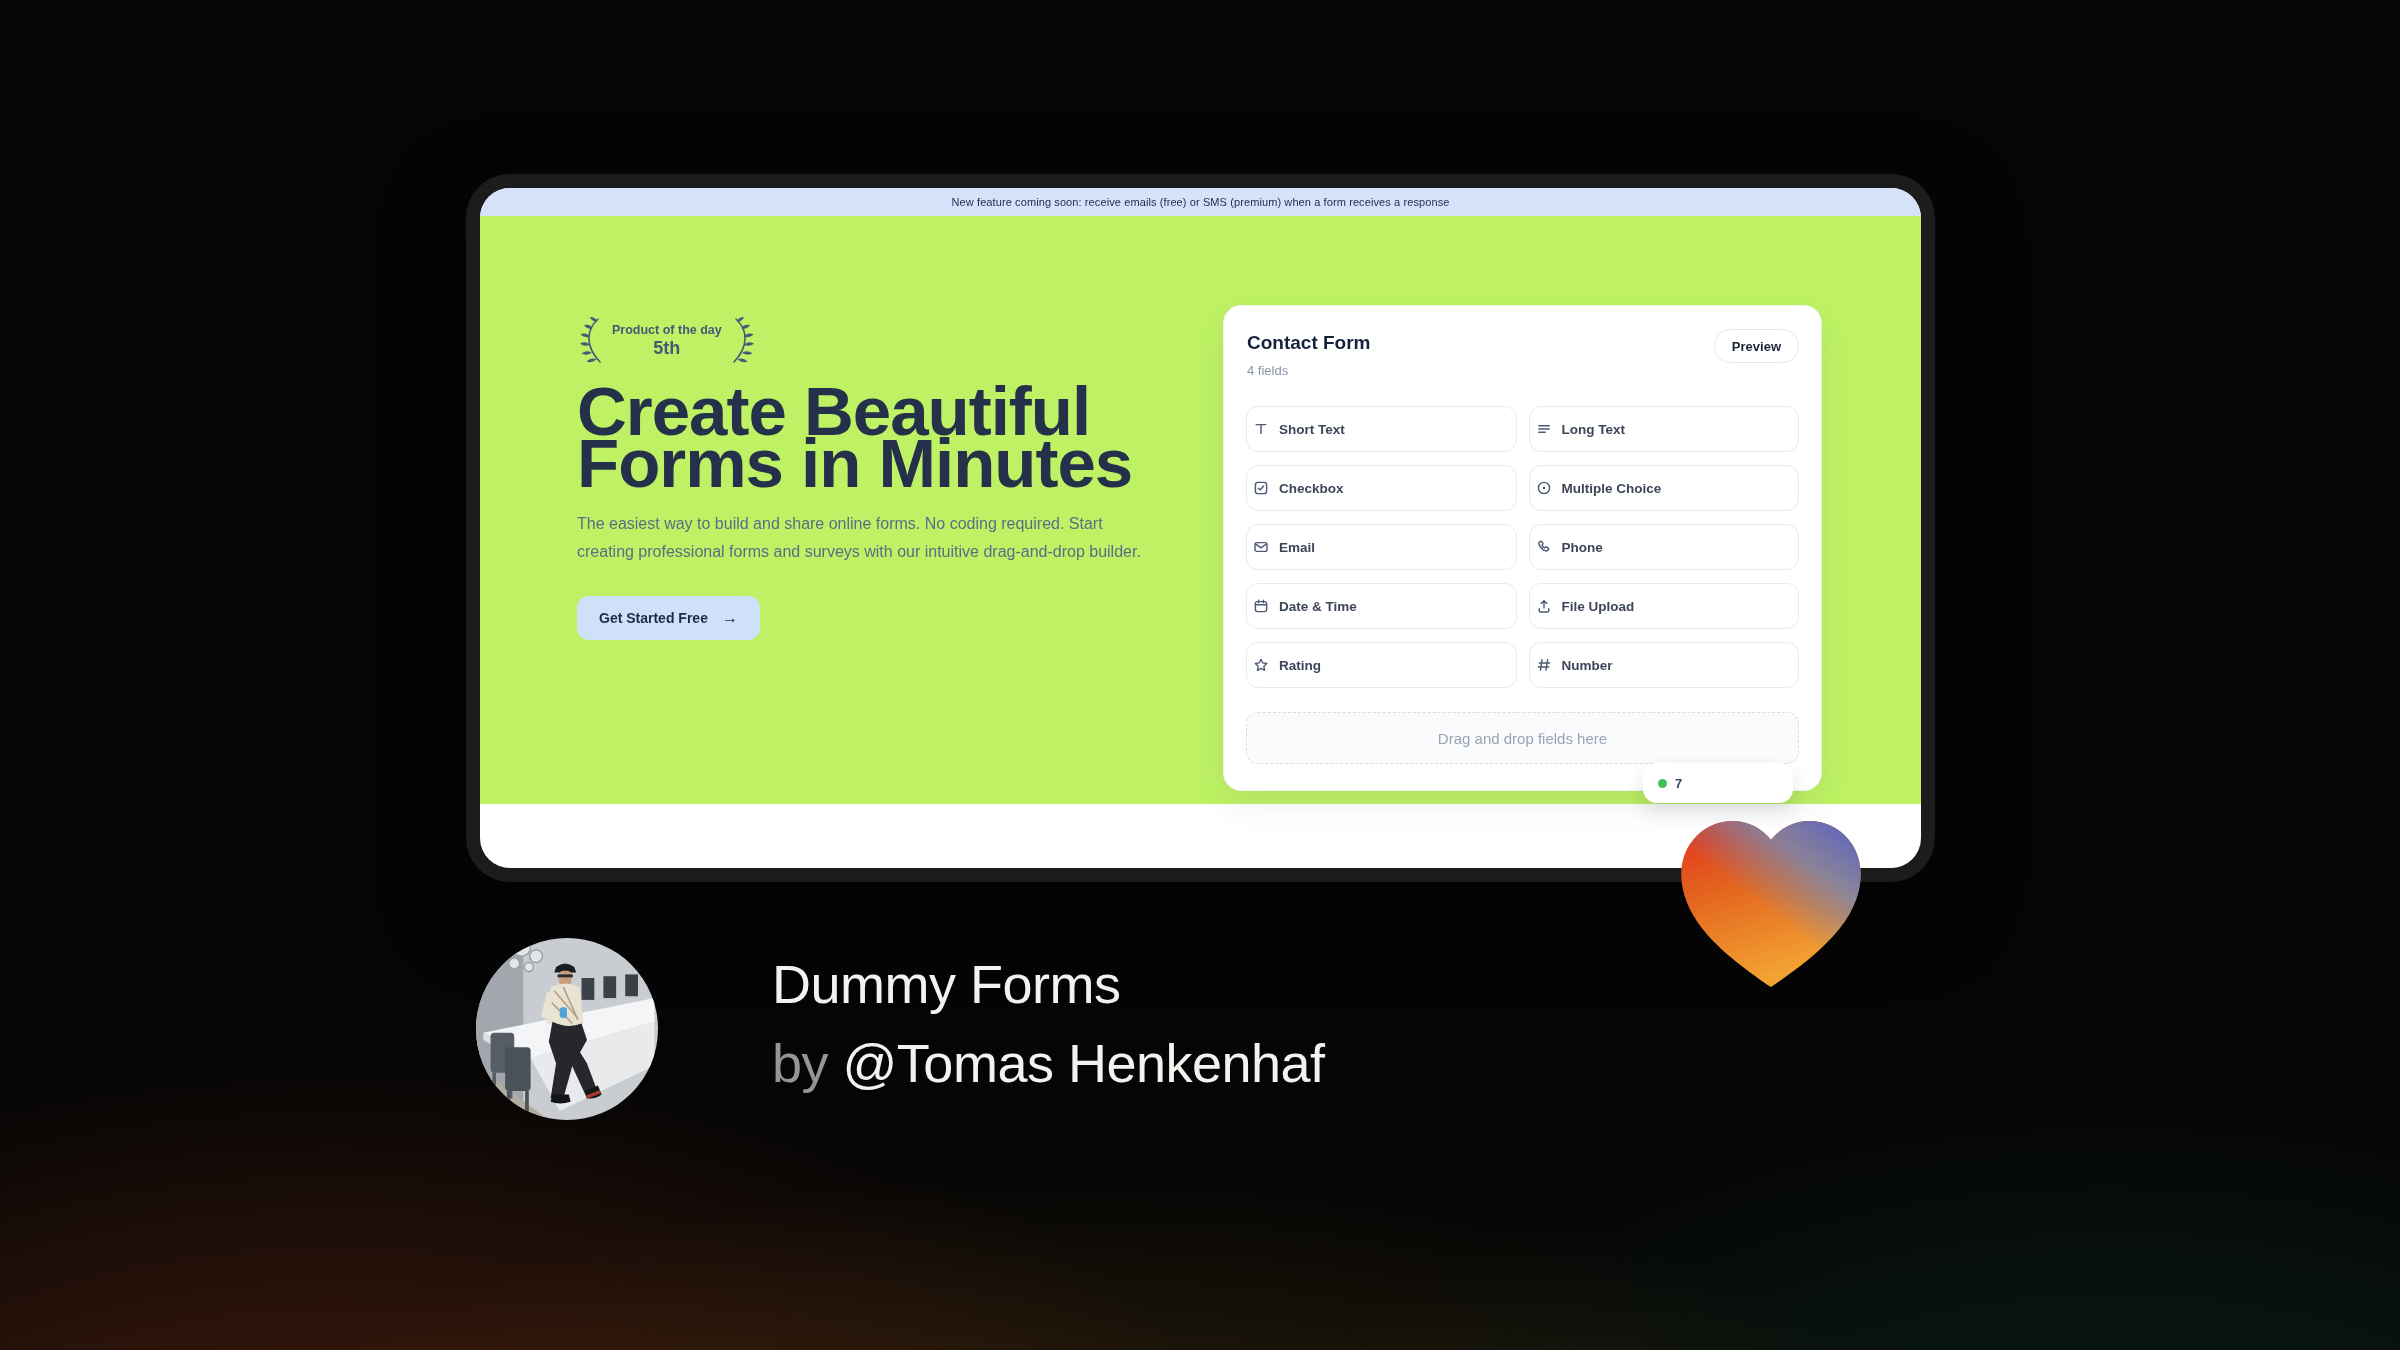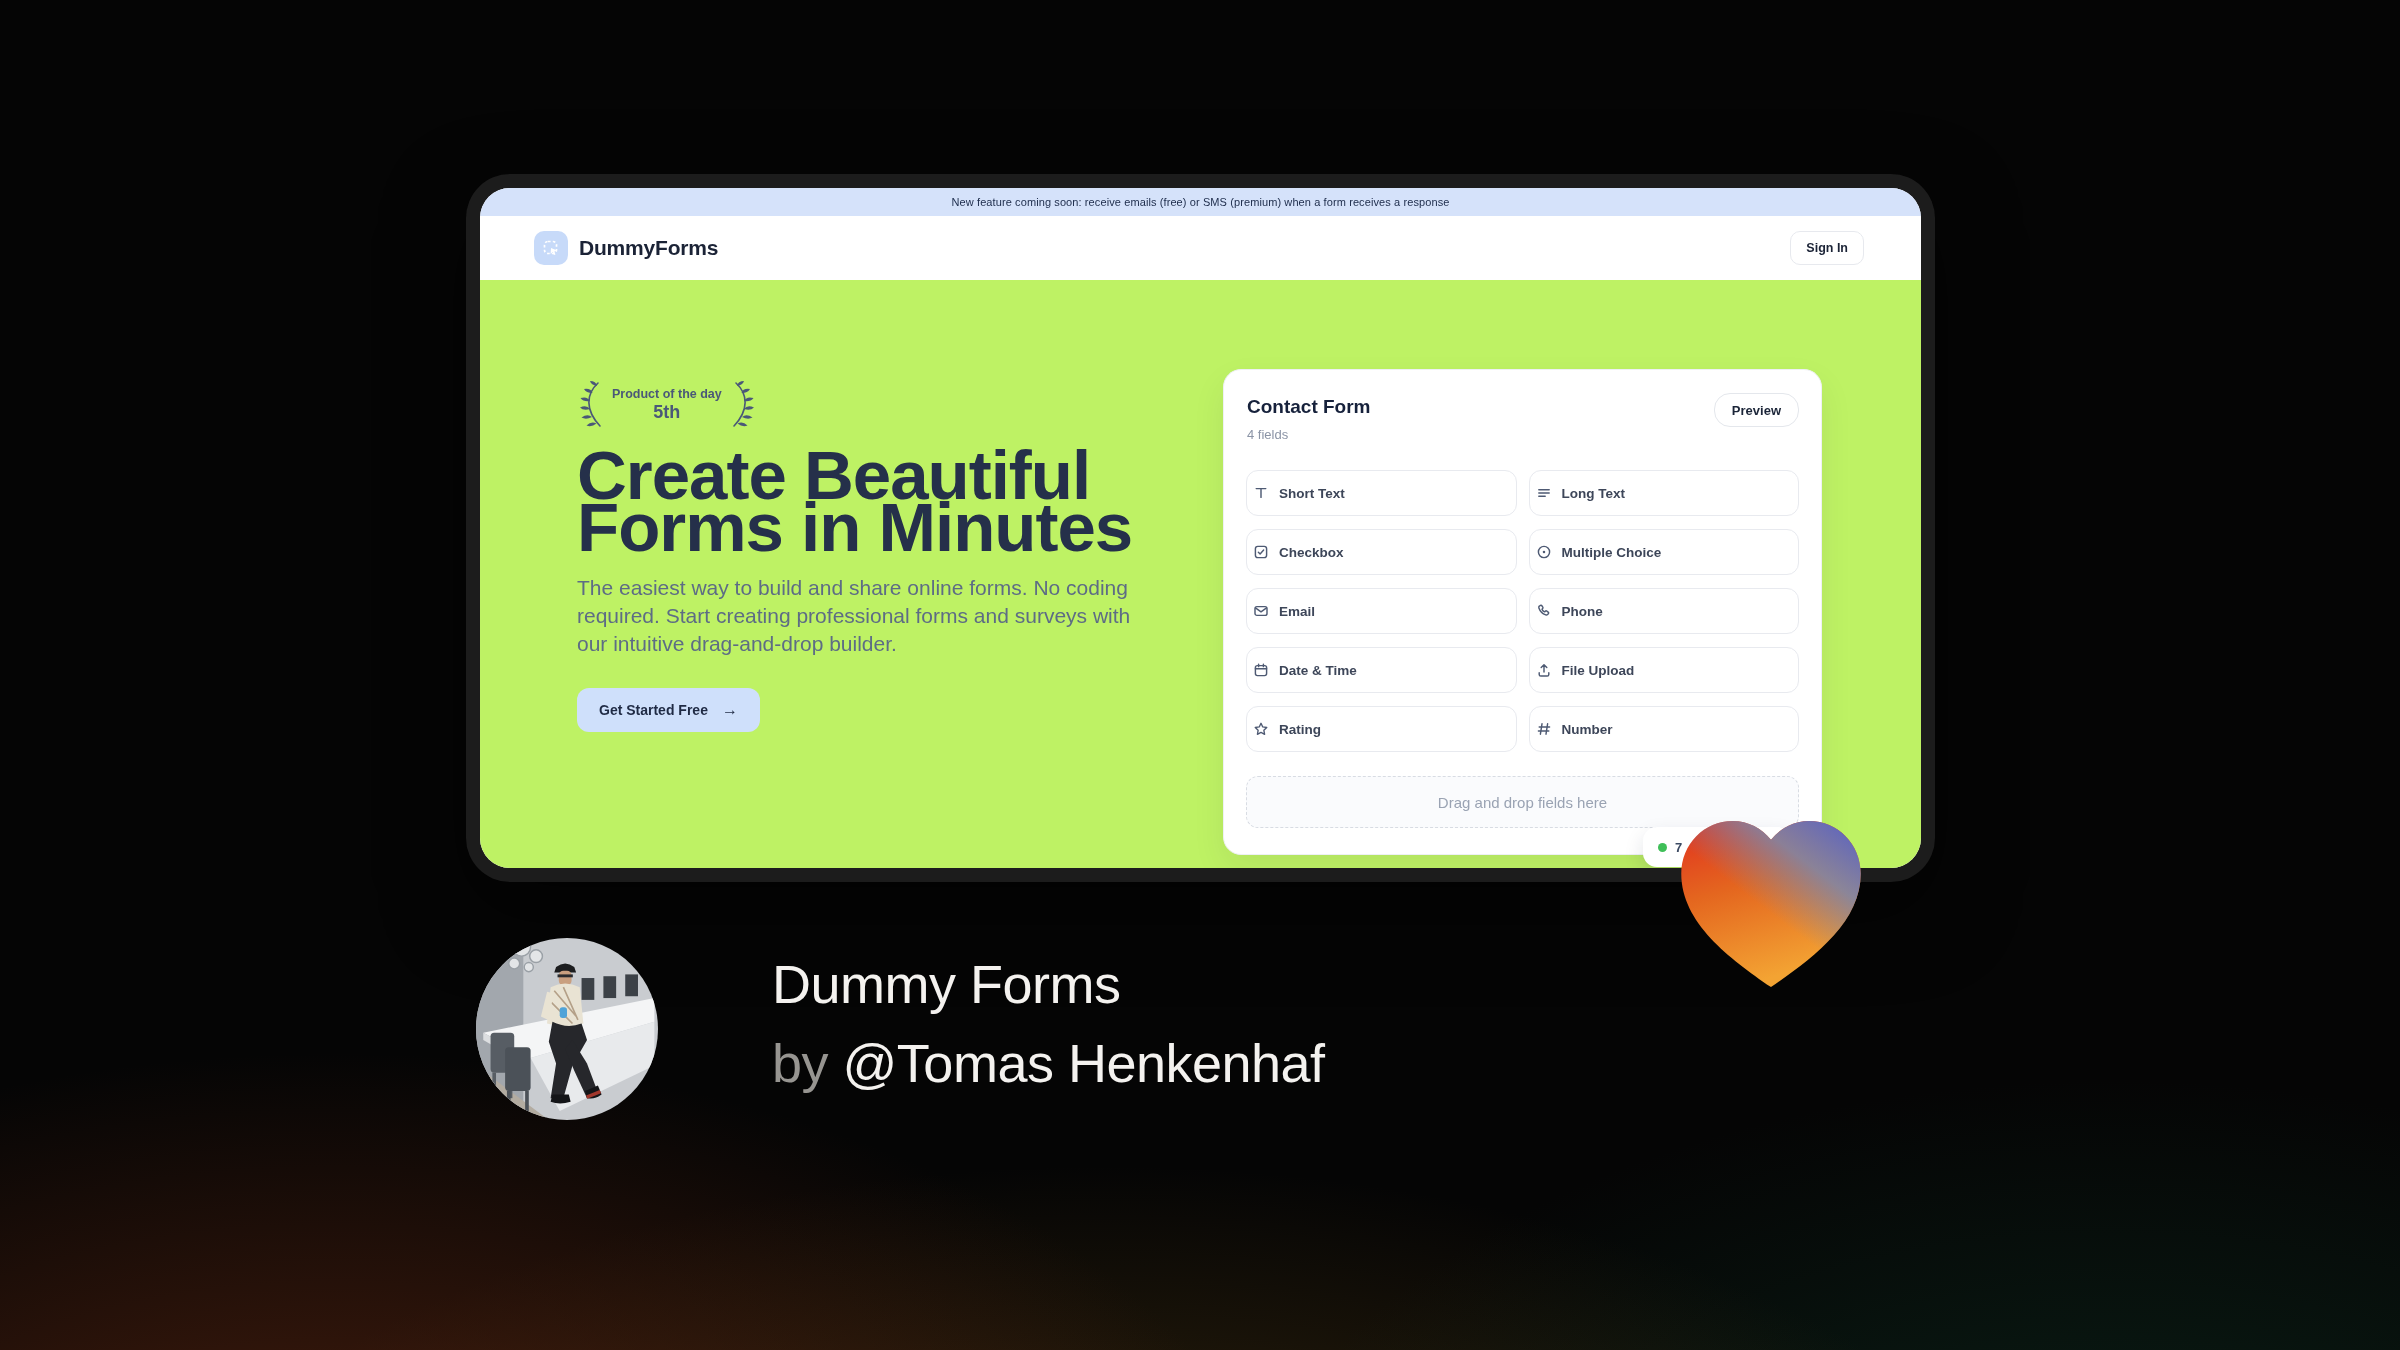--- a/index.html
+++ b/index.html
@@ -43,21 +43,21 @@
   .hero-left{position:absolute;left:97px;top:100px;width:580px;}
   .award{display:flex;align-items:center;gap:9px;color:#4a5878;}
   .award-mid{display:flex;flex-direction:column;align-items:center;line-height:1.15;}
   .award-l1{font-size:12.5px;font-weight:700;}
   .award-l2{font-size:18px;font-weight:800;}
   .hero-title{
     margin:20px 0 0 0;font-size:69px;line-height:52px;font-weight:800;
     color:#25304a;letter-spacing:-1px;max-width:560px;
   }
   .hero-desc{
-    margin:20px 0 0 0;font-size:21px;line-height:28px;color:#5d6c85;max-width:575px;
+    margin:20px 0 0 0;font-size:16px;line-height:28px;color:#5d6c85;max-width:575px;
   }
   .cta{
     margin-top:30px;display:inline-flex;align-items:center;gap:14px;
     background:#cfe0fb;border:none;border-radius:12px;padding:13px 22px;
     font-size:14px;font-weight:700;color:#1f2a44;cursor:pointer;
     font-family:inherit;
   }
   .cta .arr{font-size:16px;font-weight:400;}
   
   .card{
@@ -113,30 +113,20 @@
 
 <div class="canvas">
 
   <div class="bezel"></div>
   <div class="window">
 
     <div class="banner">
       <span>New feature coming soon: receive emails (free) or SMS (premium) when a form receives a response</span>
     </div>
 
-    <div class="appbar">
-      <div class="logo-tile">
-        <svg width="19" height="19" viewBox="0 0 19 19" fill="none">
-          <rect x="2.5" y="2.5" width="12" height="12" rx="3.5" stroke="#ffffff" stroke-width="1.7" stroke-dasharray="2.6 2.2"></rect>
-          <path d="M9 9 L15.3 11.4 L12.4 12.4 L13.5 15.6 L11.9 16.1 L10.8 13 L8.6 15 Z" fill="#ffffff"></path>
-        </svg>
-      </div>
-      <div class="brand">DummyForms</div>
-      <button class="signin">Sign In</button>
-    </div>
 
     <div class="hero">
 
       <div class="hero-left">
         <div class="award">
           <svg width="26" height="50" viewBox="0 0 26 50" fill="none" stroke="#4a5878" stroke-width="1.6" stroke-linecap="round">
             <path d="M21 3 C9 14 8 30 23 46"></path>
             <path d="M20 6 q-6 -1 -7 -5 q6 0 7 5z" fill="#4a5878" stroke="none"></path>
             <path d="M15.5 13 q-6.5 0 -8.5 -4 q7 -1 8.5 4z" fill="#4a5878" stroke="none"></path>
             <path d="M13 21 q-6.5 1 -9.5 -3 q7 -2 9.5 3z" fill="#4a5878" stroke="none"></path>

